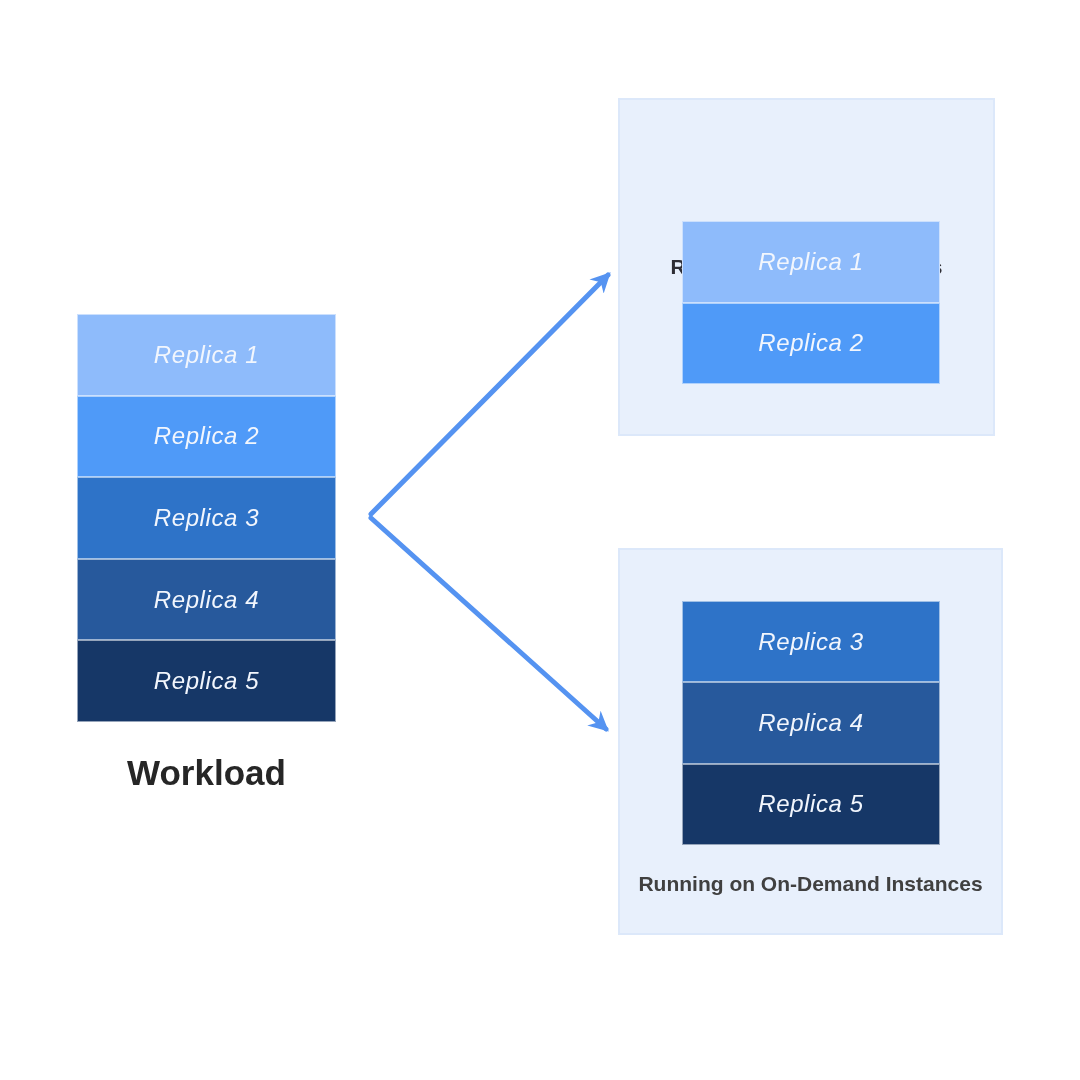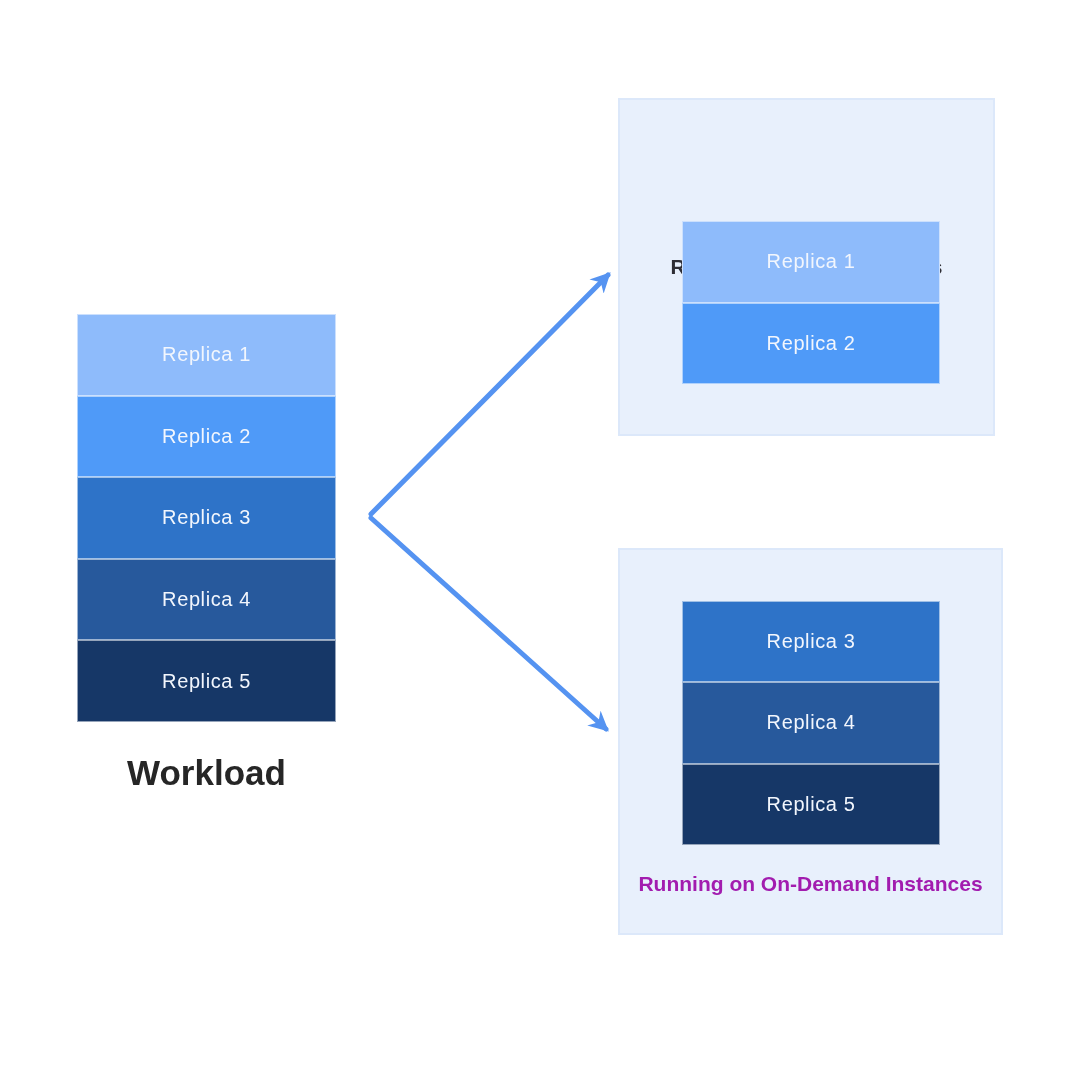--- a/index.html
+++ b/index.html
@@ -29,23 +29,24 @@
   }
   .band {
     flex: 1 1 0;
     display: flex;
     align-items: center;
     justify-content: center;
     border: 1px solid rgba(255,255,255,0.55);
     box-sizing: border-box;
   }
   .band-label {
-    font-size: 20px;
+    font-size: 24px;
     letter-spacing: 0.6px;
     font-weight: 400;
+    font-style: italic;
   }
   .workload-stack {
     position: absolute;
     left: 77px;
     top: 314px;
     width: 259px;
     height: 408px;
   }
   .workload-label {
     position: absolute;
@@ -156,16 +157,16 @@
         <div class="band" style="background: rgb(46, 115, 200);">
     <span class="band-label" style="color: rgb(242, 246, 253);">Replica 3</span>
   </div>
         <div class="band" style="background: rgb(39, 89, 156);">
     <span class="band-label" style="color: rgb(242, 246, 253);">Replica 4</span>
   </div>
         <div class="band" style="background: rgb(22, 55, 103);">
     <span class="band-label" style="color: rgb(242, 246, 253);">Replica 5</span>
   </div>
       </div>
-    <div class="panel-title" style="color: #a21caf;">Running on On-Demand Instances</div>
+    <div class="panel-title" style="color: #404040;">Running on On-Demand Instances</div>
   </div>
 
 </div>
 
 </body></html>

